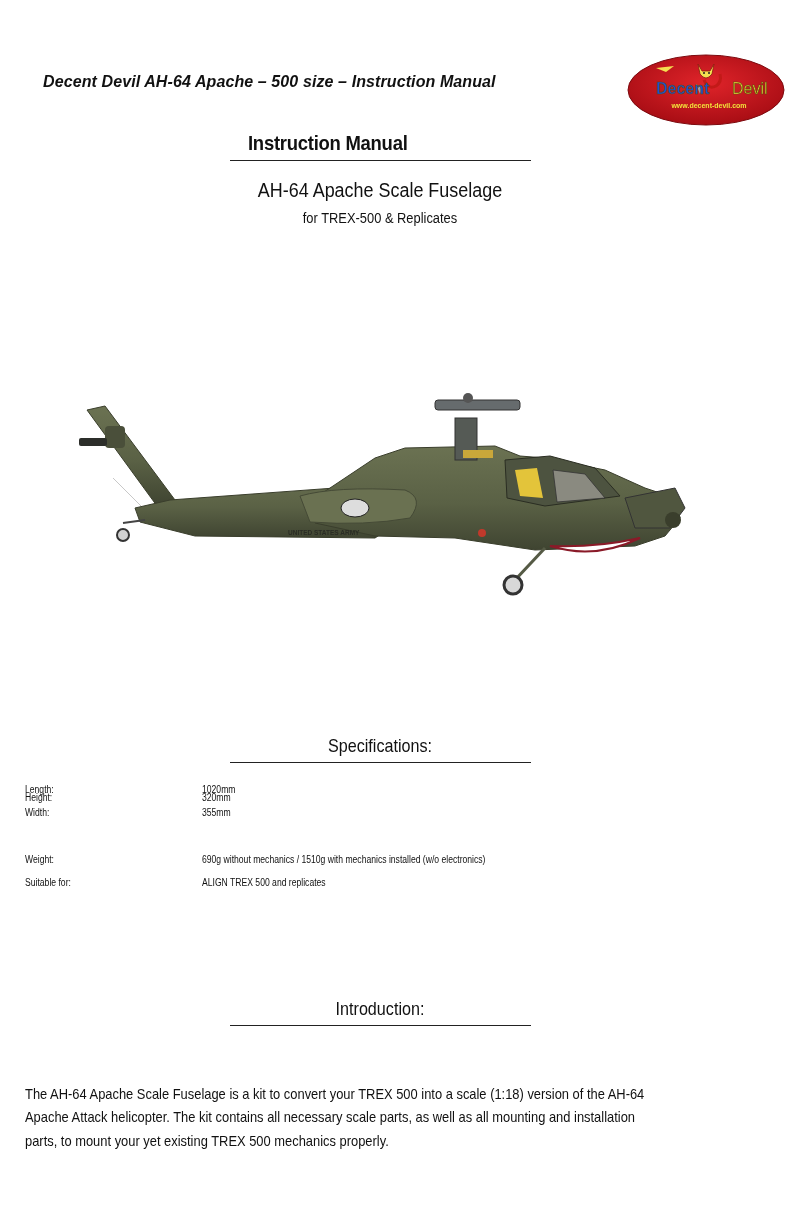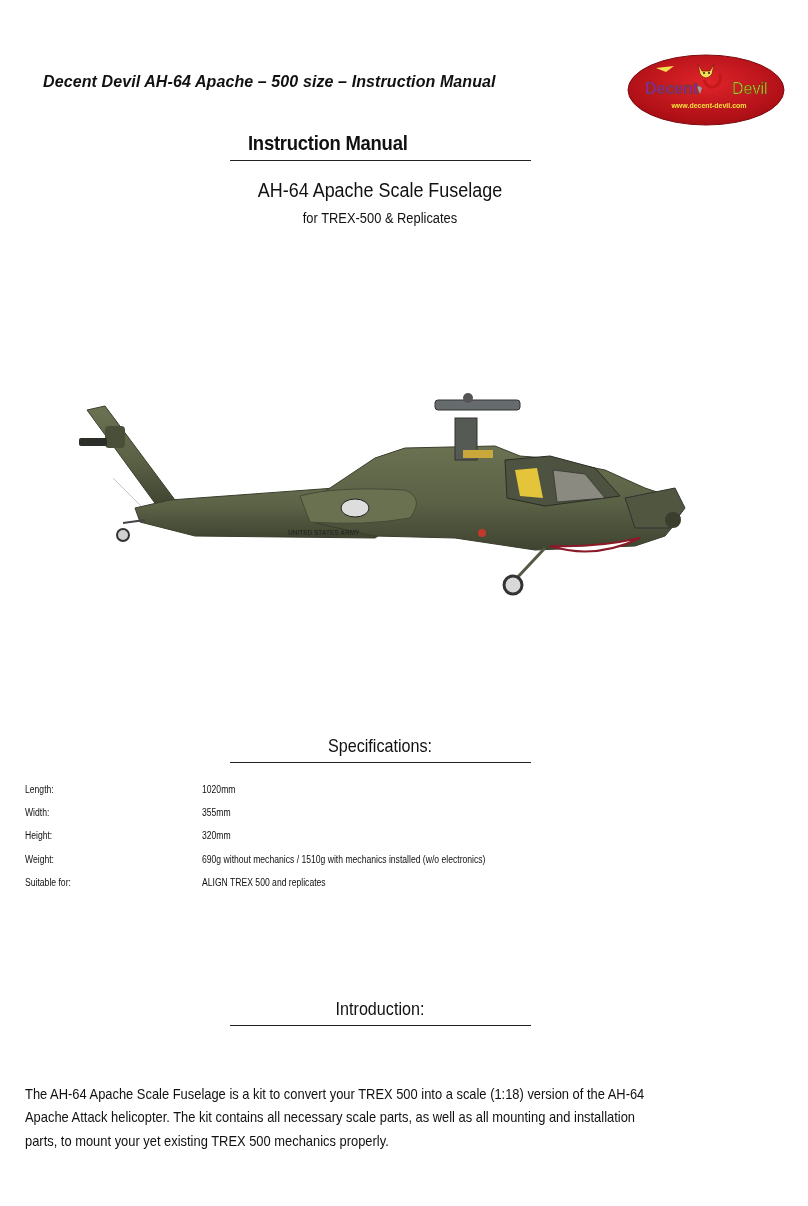--- a/index.html
+++ b/index.html
@@ -56,21 +56,21 @@
 
     <g>
       <path d="M72 10 L76 17 L84 17 L88 10 L86 20 Q80 28 74 20 Z" fill="#f4e050" stroke="#8a1a10" stroke-width="0.8"></path>
       <circle cx="78" cy="19" r="1" fill="#222"></circle>
         <circle cx="83" cy="19" r="1" fill="#222"></circle>
       <path d="M78 26 Q82 36 90 32 Q96 28 94 20" fill="none" stroke="#c21a18" stroke-width="3"></path>
       <path d="M70 30 L76 34 L74 40 Z" fill="#9aa0a8"></path>
       <path d="M30 14 L48 12 L40 18 Z" fill="#f4e050"></path>
     </g>
   </svg>
-  <div class="abs" style="left:19px; top:26px; font-size:16px; font-weight:bold; color:#a21caf; -webkit-text-stroke:0.6px #5a4a10;">Decent</div>
+  <div class="abs" style="left:30px; top:26px; font-size:16px; font-weight:bold; color:#1d4ed8; -webkit-text-stroke:0.6px #5a4a10;">Decent</div>
   <div class="abs" style="left:106px; top:26px; font-size:16px; font-weight:normal; color:#f2e23a; -webkit-text-stroke:0.6px #5a4a10;">Devil</div>
   <div class="abs" style="left:38px; top:48px; width:90px; text-align:center; font-size:7px; font-weight:bold; color:#f2e23a;">www.decent-devil.com</div>
 </div>
 
 <div class="abs title-main">Instruction Manual</div>
 <div class="abs rule" style="top:160px;"></div>
 <div class="abs subtitle">AH-64 Apache Scale Fuselage</div>
 <div class="abs subtitle2">for TREX-500 &amp; Replicates</div>
 
 <div class="abs heli">
@@ -129,21 +129,21 @@
 <div class="abs rule" style="top:762px;"></div>
 
 <div class="abs spec-row" style="top:784px;">
   <span class="spec-label">Length:</span>
   <span class="spec-value">1020mm</span>
 </div>
 <div class="abs spec-row" style="top:807px;text-decoration:underline;">
   <span class="spec-label">Width:</span>
   <span class="spec-value">355mm</span>
 </div>
-<div class="abs spec-row" style="top:830px;">
+<div class="abs spec-row" style="top:792px;">
   <span class="spec-label">Height:</span>
   <span class="spec-value">320mm</span>
 </div>
 <div class="abs spec-row" style="top:854px;">
   <span class="spec-label">Weight:</span>
   <span class="spec-value">690g without mechanics / 1510g with mechanics installed (w/o electronics)</span>
 </div>
 <div class="abs spec-row" style="top:877px;">
   <span class="spec-label">Suitable for:</span>
   <span class="spec-value">ALIGN TREX 500 and replicates</span>

